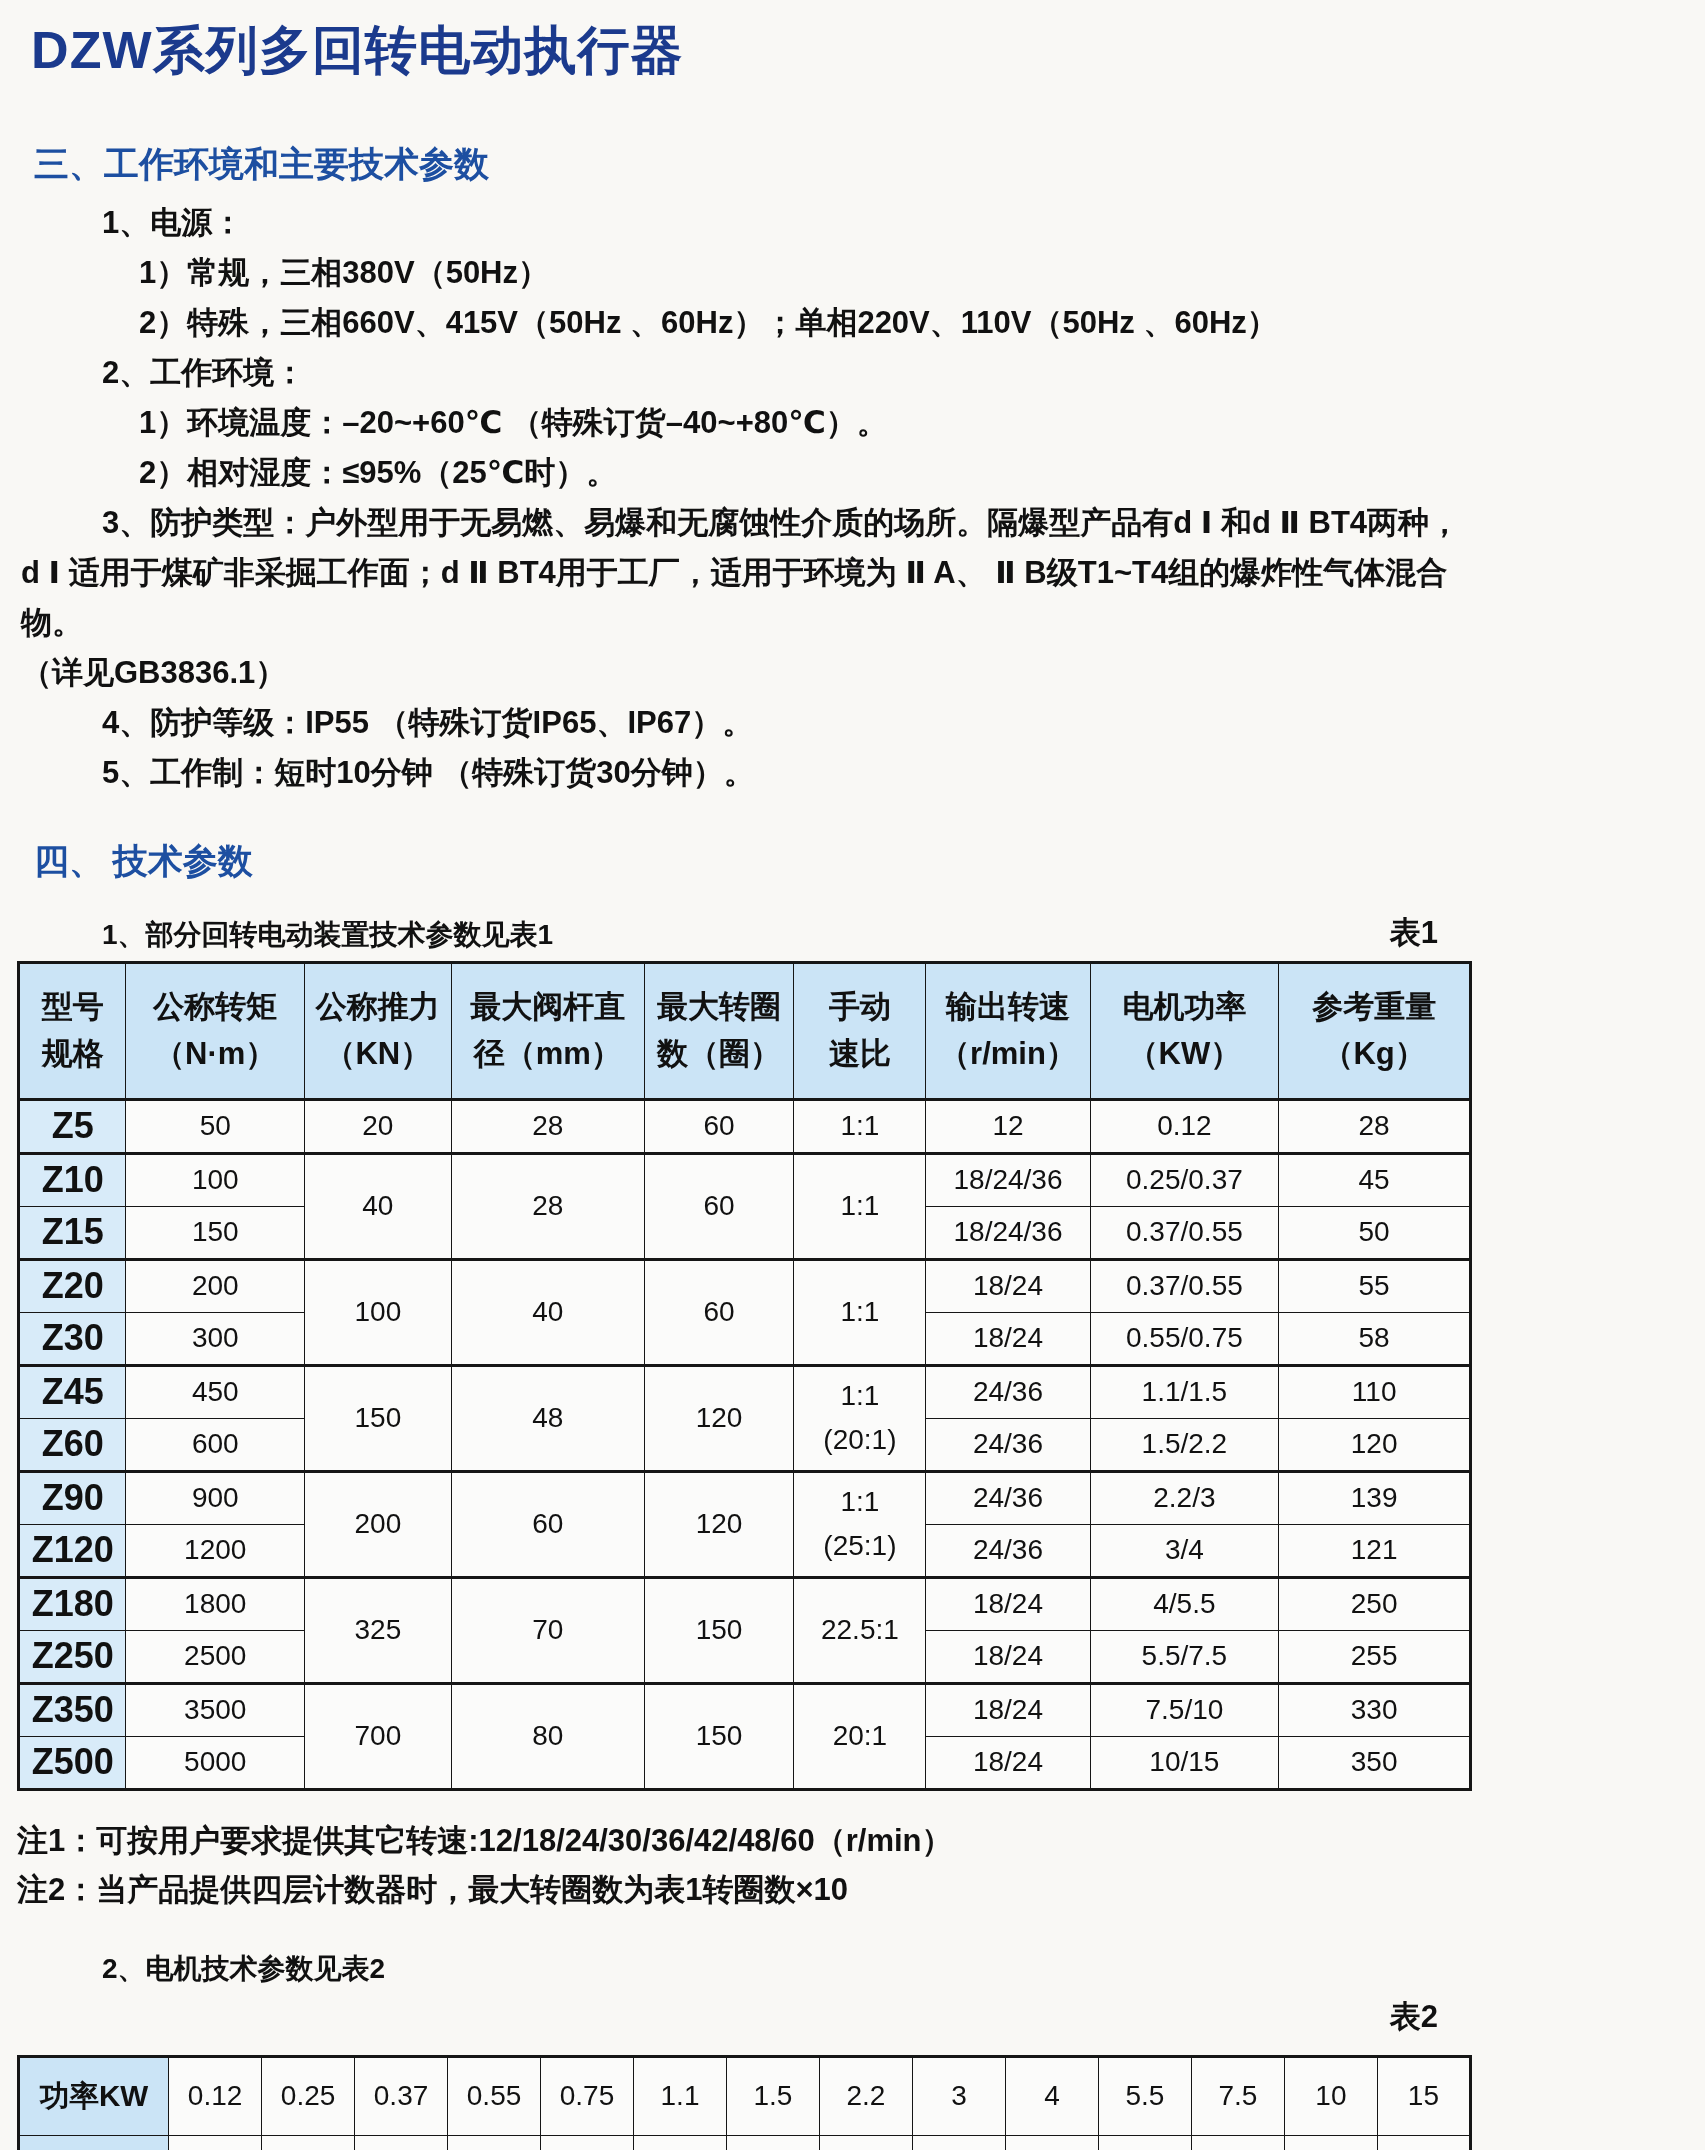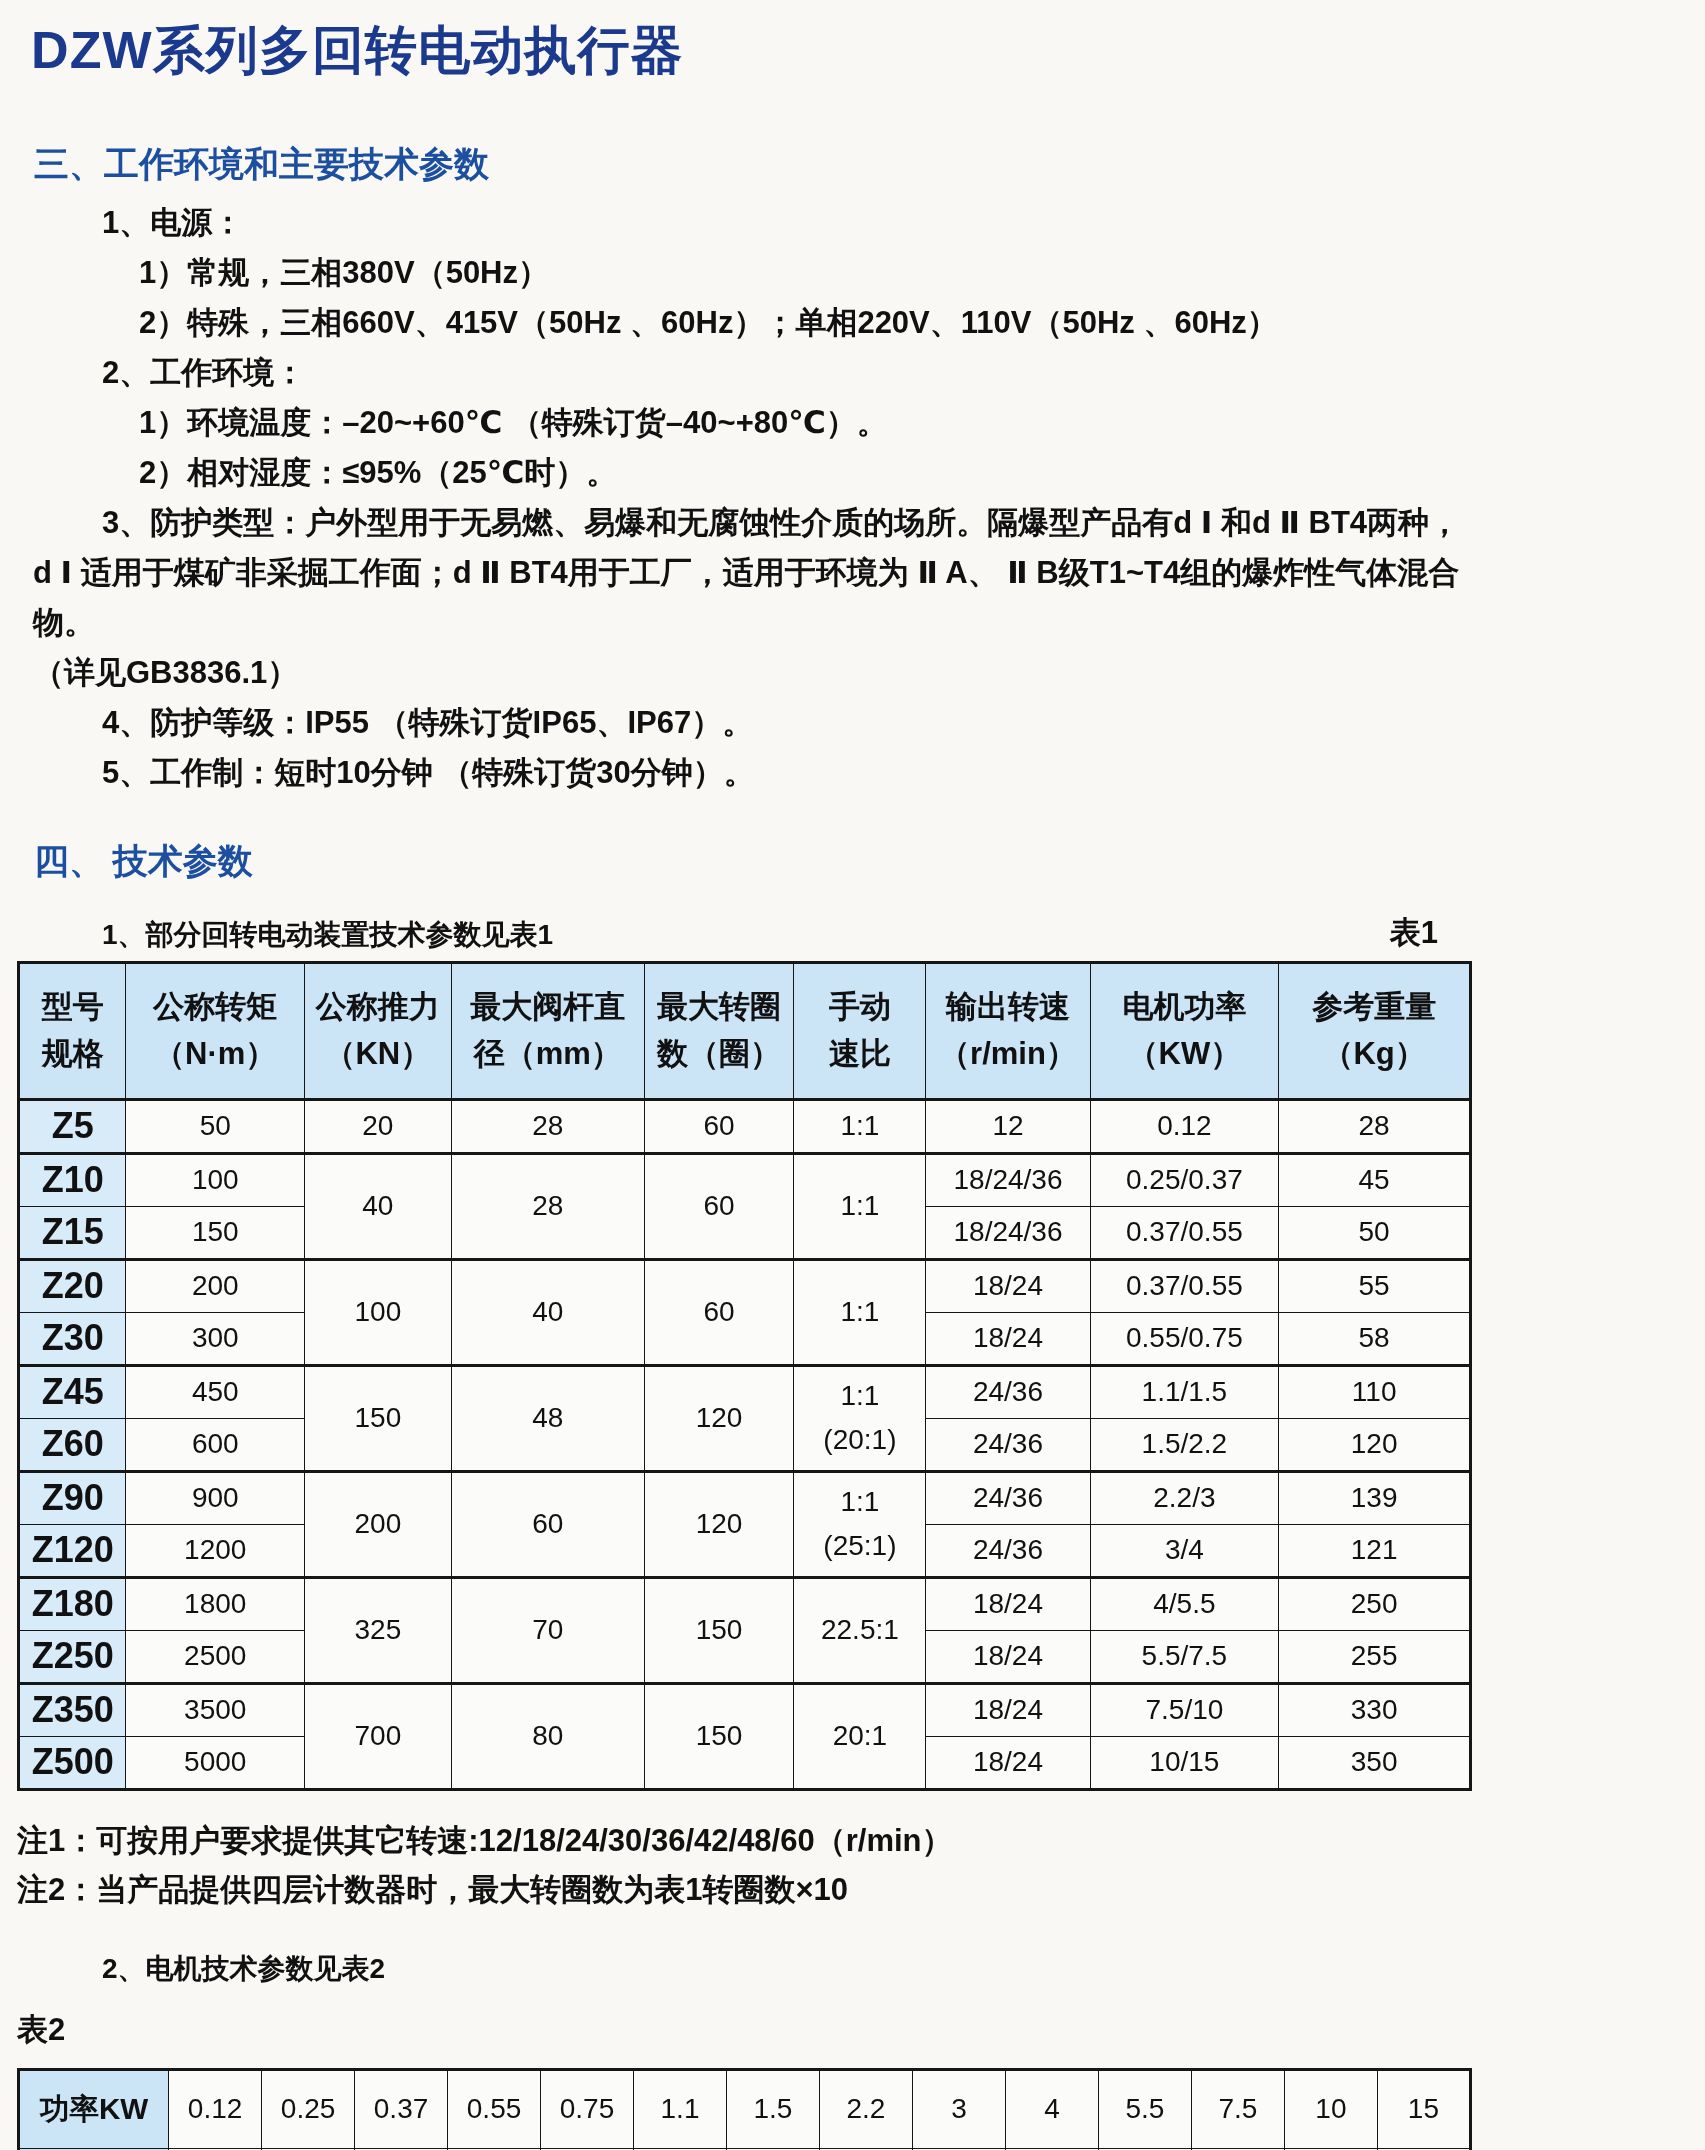--- a/index.html
+++ b/index.html
@@ -6,25 +6,25 @@
   body{font-family:"Liberation Sans","DejaVu Sans",sans-serif;color:#111;}
   .page{width:1489px;height:2151px;box-sizing:border-box;padding:0 17px;overflow:hidden;background:#f9f8f5;}
   .title{font-size:52px;font-weight:bold;color:#1b3a8d;margin:16px 0 0 14px;letter-spacing:1.1px;}
   .sec-heading{font-size:35px;font-weight:bold;color:#1d4fa1;margin:0 0 0 17px;font-family:Liberation Serif, serif;}
   .h3{margin-top:55px;}
   .h4{margin-top:40px;}
   .lines{margin-top:10.2px;}
   .line{font-size:31px;font-weight:bold;line-height:50px;white-space:normal;}
   .ind1{margin-left:85px;}
   .ind2{margin-left:122px;}
-  .flush{margin-left:16px;}
+  .flush{margin-left:4px;}
   .caption-row{display:flex;justify-content:space-between;align-items:flex-end;margin-top:27px;}
   .caption{font-size:28px;font-weight:bold;margin-left:85px;}
   .tlabel{font-size:31px;font-weight:bold;margin-right:34px;}
-  .tlabel-row{text-align:left;margin-top:21px;}
+  .tlabel-row{text-align:right;margin-top:8px;}
   table{border-collapse:collapse;width:100%;table-layout:fixed;}
   .t1{margin-top:6.8px;border:3.4px solid #161616;}
   .t2{margin-top:17px;border:3.4px solid #161616;}
   th,td{border:1.7px solid #161616;text-align:center;vertical-align:middle;padding:0;}
   .t1 .head th{height:134px;background:#cbe4f6;font-size:31px;font-weight:bold;white-space:pre-line;line-height:1.5;border-bottom:3.4px solid #161616;}
   .t1 td{height:51px;font-size:28px;font-weight:400;background:#fbfbfa;}
   .t1 td.mc{background:#d8ebf9;font-weight:bold;font-size:36px;}
   .t1 td.ratio{white-space:pre-line;line-height:1.6;}
   .t1 tr.gs td{border-top:3.4px solid #161616;}
   .note{font-size:31px;font-weight:bold;line-height:49px;margin-left:0;}

